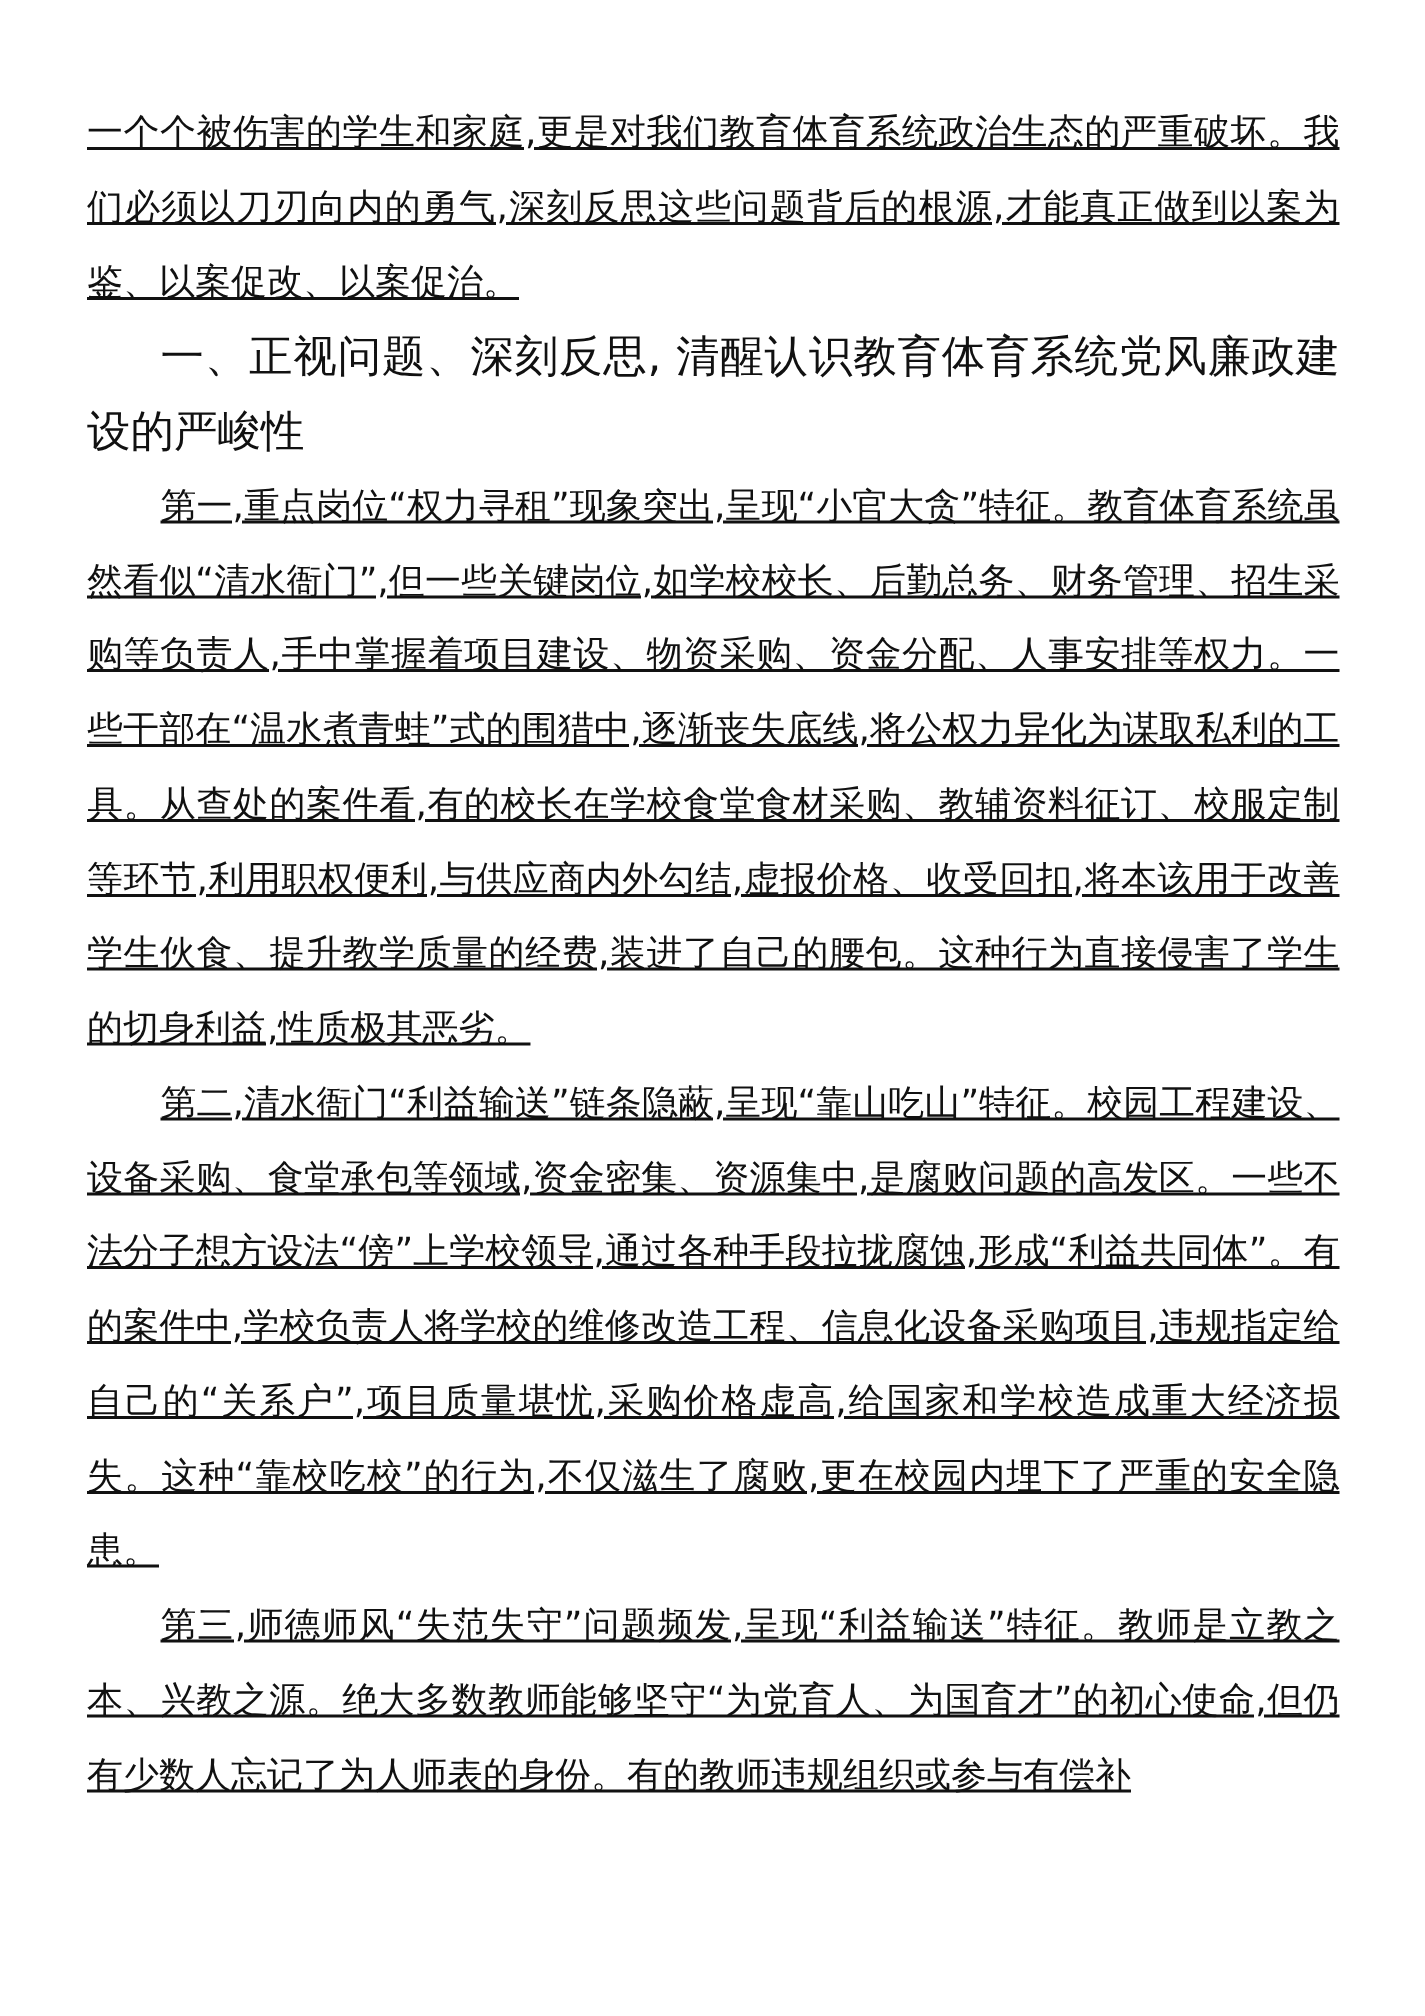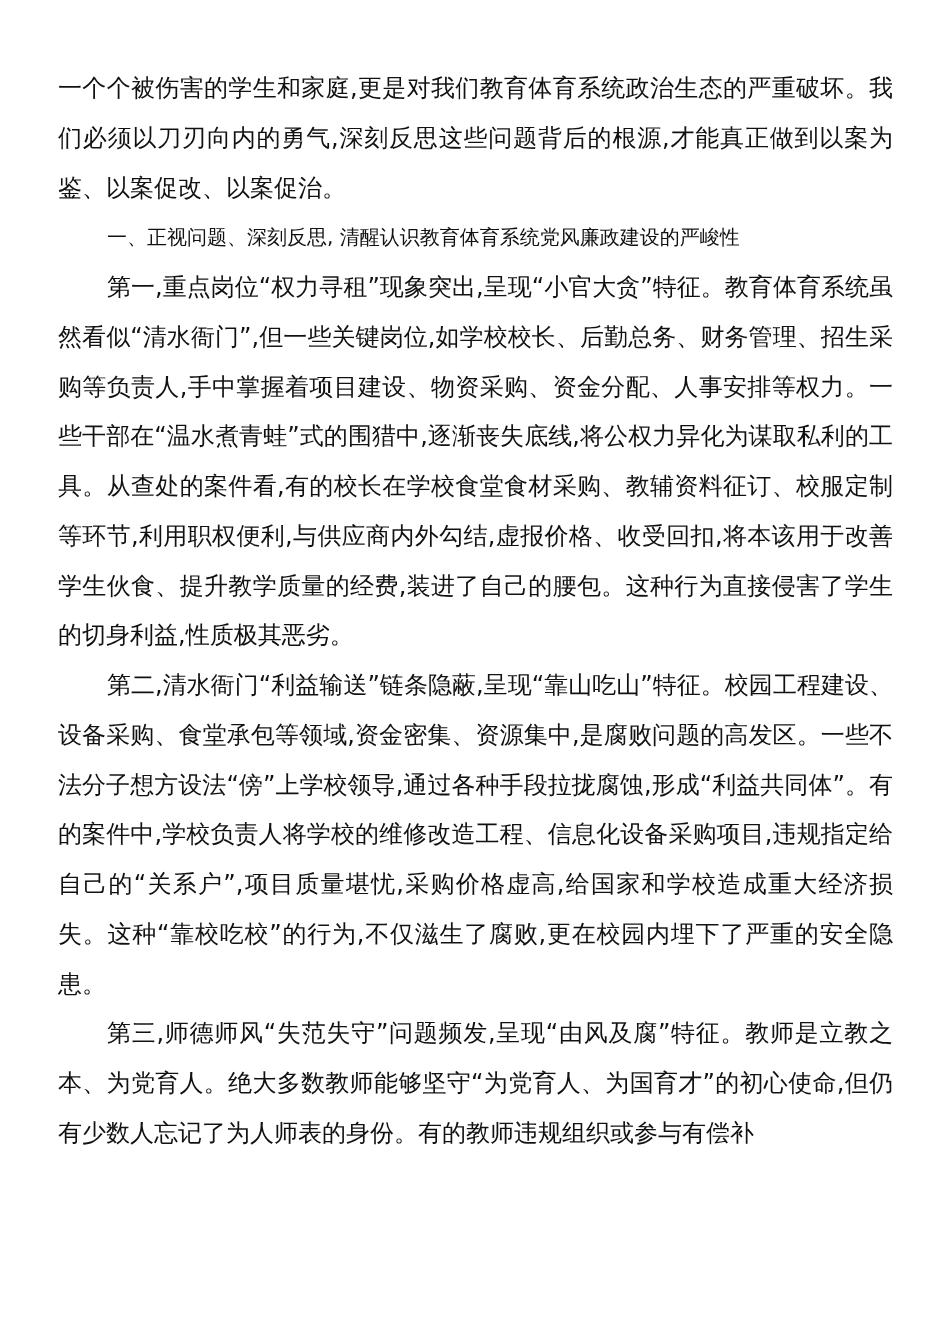--- a/index.html
+++ b/index.html
@@ -22,34 +22,35 @@
     font-family: "DejaVu Sans", "Liberation Sans", sans-serif;
     font-size: 24px;
     line-height: 49.75px;
     text-align: justify;
     text-justify: inter-character;
     letter-spacing: 0px;
   }
   .para {
     margin: 0;
     padding: 0;
+    text-decoration: underline;
   }
   .para.indent {
     text-indent: 49px;
   }
   .heading {
     margin: 0;
     padding: 0;
     text-indent: 49px;
     font-weight: normal;
-    font-size: 20px;
+    font-size: 29px;
   }
 </style>
 </head>
 <body>
 
 <div class="page">
   <p class="para">一个个被伤害的学生和家庭,更是对我们教育体育系统政治生态的严重破坏。我们必须以刀刃向内的勇气,深刻反思这些问题背后的根源,才能真正做到以案为鉴、以案促改、以案促治。</p>
   <h2 class="heading">一、正视问题、深刻反思, 清醒认识教育体育系统党风廉政建设的严峻性</h2>
   <p class="para indent">第一,重点岗位“权力寻租”现象突出,呈现“小官大贪”特征。教育体育系统虽然看似“清水衙门”,但一些关键岗位,如学校校长、后勤总务、财务管理、招生采购等负责人,手中掌握着项目建设、物资采购、资金分配、人事安排等权力。一些干部在“温水煮青蛙”式的围猎中,逐渐丧失底线,将公权力异化为谋取私利的工具。从查处的案件看,有的校长在学校食堂食材采购、教辅资料征订、校服定制等环节,利用职权便利,与供应商内外勾结,虚报价格、收受回扣,将本该用于改善学生伙食、提升教学质量的经费,装进了自己的腰包。这种行为直接侵害了学生的切身利益,性质极其恶劣。</p>
   <p class="para indent">第二,清水衙门“利益输送”链条隐蔽,呈现“靠山吃山”特征。校园工程建设、设备采购、食堂承包等领域,资金密集、资源集中,是腐败问题的高发区。一些不法分子想方设法“傍”上学校领导,通过各种手段拉拢腐蚀,形成“利益共同体”。有的案件中,学校负责人将学校的维修改造工程、信息化设备采购项目,违规指定给自己的“关系户”,项目质量堪忧,采购价格虚高,给国家和学校造成重大经济损失。这种“靠校吃校”的行为,不仅滋生了腐败,更在校园内埋下了严重的安全隐患。</p>
-  <p class="para indent">第三,师德师风“失范失守”问题频发,呈现“由风及腐”特征。教师是立教之本、为党育人。绝大多数教师能够坚守“为党育人、为国育才”的初心使命,但仍有少数人忘记了为人师表的身份。有的教师违规组织或参与有偿补</p>
+  <p class="para indent">第三,师德师风“失范失守”问题频发,呈现“利益输送”特征。教师是立教之本、兴教之源。绝大多数教师能够坚守“为党育人、为国育才”的初心使命,但仍有少数人忘记了为人师表的身份。有的教师违规组织或参与有偿补</p>
 </div>
 
 </body></html>

